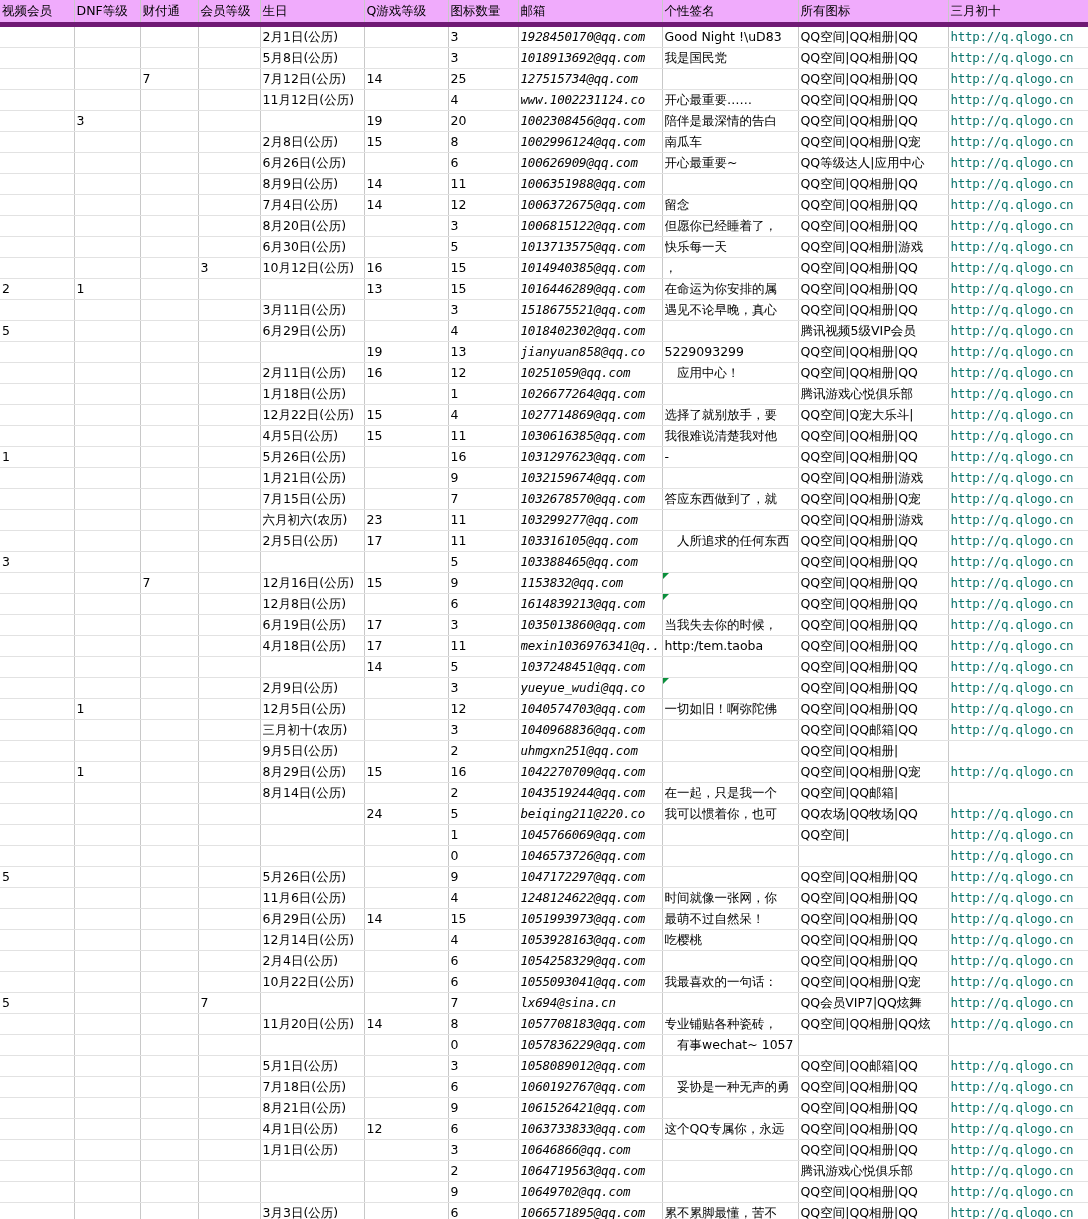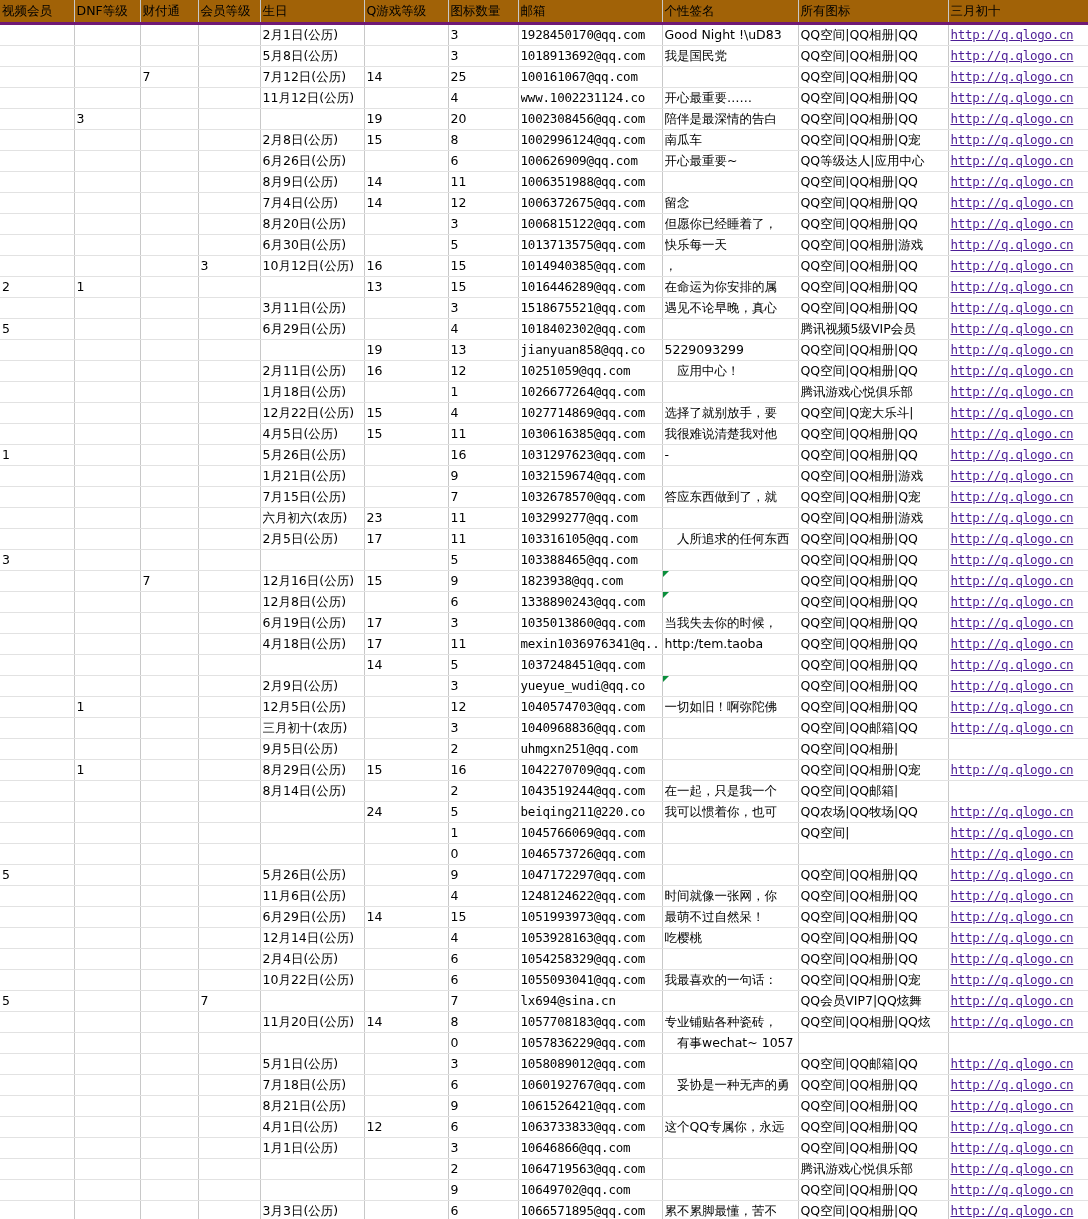--- a/index.html
+++ b/index.html
@@ -37,43 +37,43 @@
     height: 20px;
     line-height: 20px;
     overflow: hidden;
     white-space: nowrap;
     vertical-align: middle;
     font-weight: normal;
     text-align: left;
     font-size: 12.5px;
   }
   #sheet thead th {
-    border-bottom: 3px solid #701a75;
-    background: #a16207;
+    border-bottom: 5px solid #701a75;
+    background: #f0abfc;
     font-size: 12.5px;
     height: 22px;
     line-height: 22px;
   }
   #sheet tr.data-row td {
     border-bottom: 1px solid #e2e2e2;
   }
   td.num { text-align: left; }
   td.mail {
     font-family: "DejaVu Sans Mono", "Liberation Mono", monospace;
     font-size: 11.5px;
     letter-spacing: -0.2px;
+    font-style: italic;
   }
   td.link {
     font-family: "DejaVu Sans Mono", "Liberation Mono", monospace;
     font-size: 11.5px;
     letter-spacing: -0.3px;
   }
   td.link a {
-    color: #4c1d95;
-    text-decoration: underline;
+    color: #0f766e;
   }
   td.sig, td.icons {
     font-size: 12.5px;
   }
   .cellwrap {
     display: block;
     overflow: hidden;
     white-space: nowrap;
     text-overflow: clip;
   }
@@ -206,21 +206,21 @@
         <td class="centerpad">
           <span class="cellwrap">7月12日(公历)</span>
         </td>
         <td class="num">
           <span class="cellwrap">14</span>
         </td>
         <td class="num centerpad">
           <span class="cellwrap">25</span>
         </td>
         <td class="mail">
-          <span class="cellwrap">100161067@qq.com</span>
+          <span class="cellwrap">127515734@qq.com</span>
         </td>
         <td class="sig">
           <span class="cellwrap"></span>
         </td>
         <td class="icons">
           <span class="cellwrap">QQ空间|QQ相册|QQ</span>
         </td>
         <td class="link"><a>http://q.qlogo.cn</a></td>
       </tr>
       <tr class="data-row">
@@ -998,21 +998,21 @@
         <td class="centerpad">
           <span class="cellwrap">12月16日(公历)</span>
         </td>
         <td class="num">
           <span class="cellwrap">15</span>
         </td>
         <td class="num centerpad">
           <span class="cellwrap">9</span>
         </td>
         <td class="mail">
-          <span class="cellwrap">1823938@qq.com</span>
+          <span class="cellwrap">1153832@qq.com</span>
         </td>
         <td class="sig hasnote">
           <span class="cellwrap"></span>
         </td>
         <td class="icons">
           <span class="cellwrap">QQ空间|QQ相册|QQ</span>
         </td>
         <td class="link"><a>http://q.qlogo.cn</a></td>
       </tr>
       <tr class="data-row">
@@ -1031,21 +1031,21 @@
         <td class="centerpad">
           <span class="cellwrap">12月8日(公历)</span>
         </td>
         <td class="num">
           <span class="cellwrap"></span>
         </td>
         <td class="num centerpad">
           <span class="cellwrap">6</span>
         </td>
         <td class="mail">
-          <span class="cellwrap">1338890243@qq.com</span>
+          <span class="cellwrap">1614839213@qq.com</span>
         </td>
         <td class="sig hasnote">
           <span class="cellwrap"></span>
         </td>
         <td class="icons">
           <span class="cellwrap">QQ空间|QQ相册|QQ</span>
         </td>
         <td class="link"><a>http://q.qlogo.cn</a></td>
       </tr>
       <tr class="data-row">

